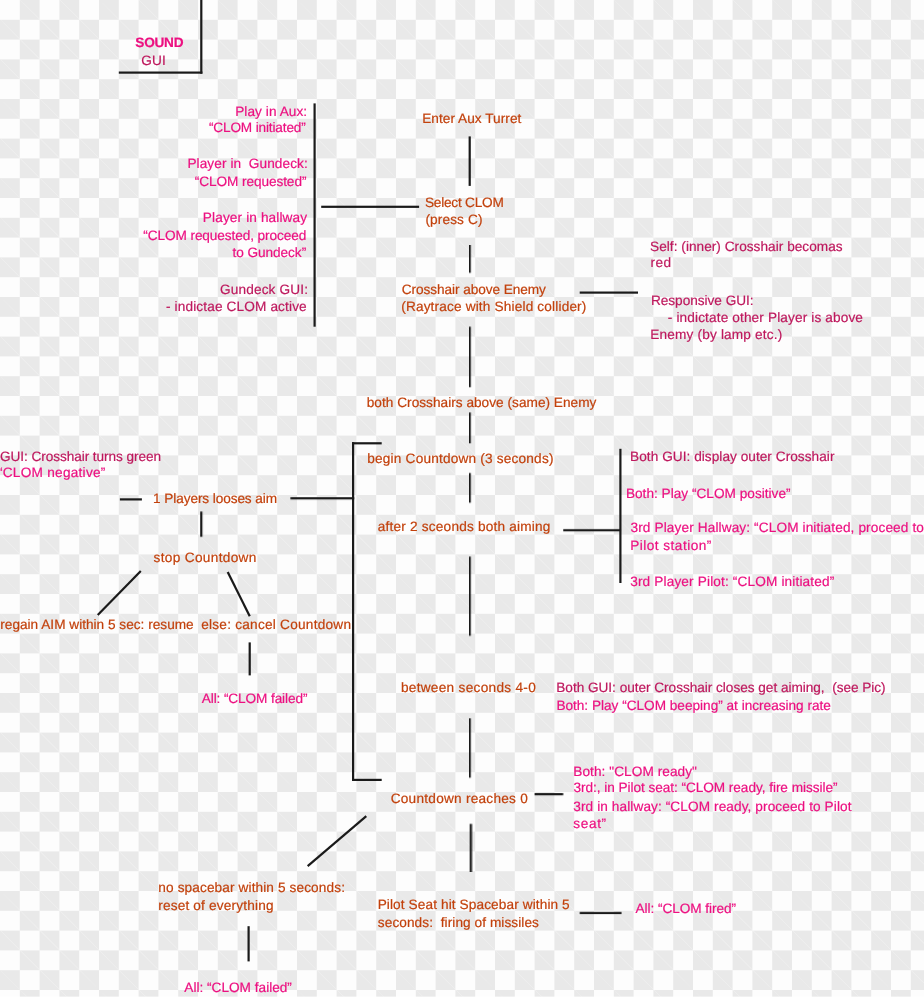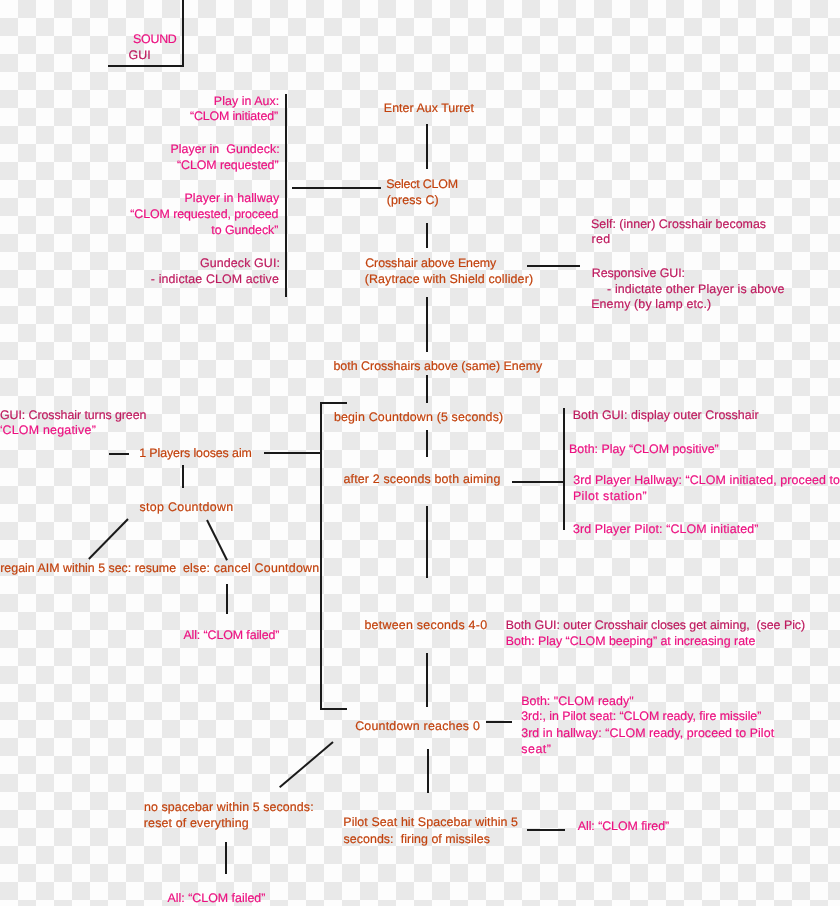--- a/index.html
+++ b/index.html
@@ -21,21 +21,21 @@
   .dark{color:#c2410c;}
   .ln{position:absolute;background:#1a1a1a;}
   .dl{transform-origin:0 50%;}
 </style>
 </head>
 <body>
 
 <div id="checker-bg"></div>
 <div id="diagram-stage">
 <div class="blk">
-  <div class="t pink" style="left:133px;top:31.78px;letter-spacing:-0.2344px;">SOUND</div>
+  <div class="t pink" style="left:123px;top:31.78px;letter-spacing:-0.2344px;font-weight:bold;">SOUND</div>
   <div class="t green" style="left:128.442px;top:47.58px;letter-spacing:0.0829px;">GUI</div>
 </div>
 <div class="blk">
   <div class="t pink" style="left:213.838px;top:93.58px;letter-spacing:0.0593px;">Play in Aux:</div>
   <div class="t pink" style="left:189.900px;top:108.78px;letter-spacing:-0.1377px;">“CLOM initiated”</div>
 </div>
 <div class="blk">
   <div class="t pink" style="left:170.412px;top:142.28px;letter-spacing:0.0665px;">Player in  Gundeck:</div>
   <div class="t pink" style="left:177.000px;top:157.88px;letter-spacing:-0.0693px;">“CLOM requested”</div>
 </div>
@@ -56,21 +56,21 @@
   <div class="t dark" style="left:386.750px;top:193.48px;letter-spacing:0.1141px;">(press C)</div>
 </div>
 <div class="blk">
   <div class="t dark" style="left:365.201px;top:255.58px;letter-spacing:-0.0596px;">Crosshair above Enemy</div>
   <div class="t dark" style="left:364.704px;top:271.68px;letter-spacing:0.1487px;">(Raytrace with Shield collider)</div>
 </div>
 <div class="blk">
   <div class="t dark" style="left:333.408px;top:358.78px;letter-spacing:0.0243px;">both Crosshairs above (same) Enemy</div>
 </div>
 <div class="blk">
-  <div class="t dark" style="left:333.915px;top:409.68px;letter-spacing:0.1771px;">begin Countdown (5 seconds)</div>
+  <div class="t dark" style="left:333.915px;top:409.68px;letter-spacing:0.1771px;">begin Countdown (3 seconds)</div>
 </div>
 <div class="blk">
   <div class="t dark" style="left:343.475px;top:472.28px;letter-spacing:0.1782px;">after 2 sceonds both aiming</div>
 </div>
 <div class="blk">
   <div class="t dark" style="left:364.440px;top:617.88px;letter-spacing:0.2664px;">between seconds 4-0</div>
 </div>
 <div class="blk">
   <div class="t dark" style="left:355.170px;top:719.38px;letter-spacing:0.2282px;">Countdown reaches 0</div>
 </div>

